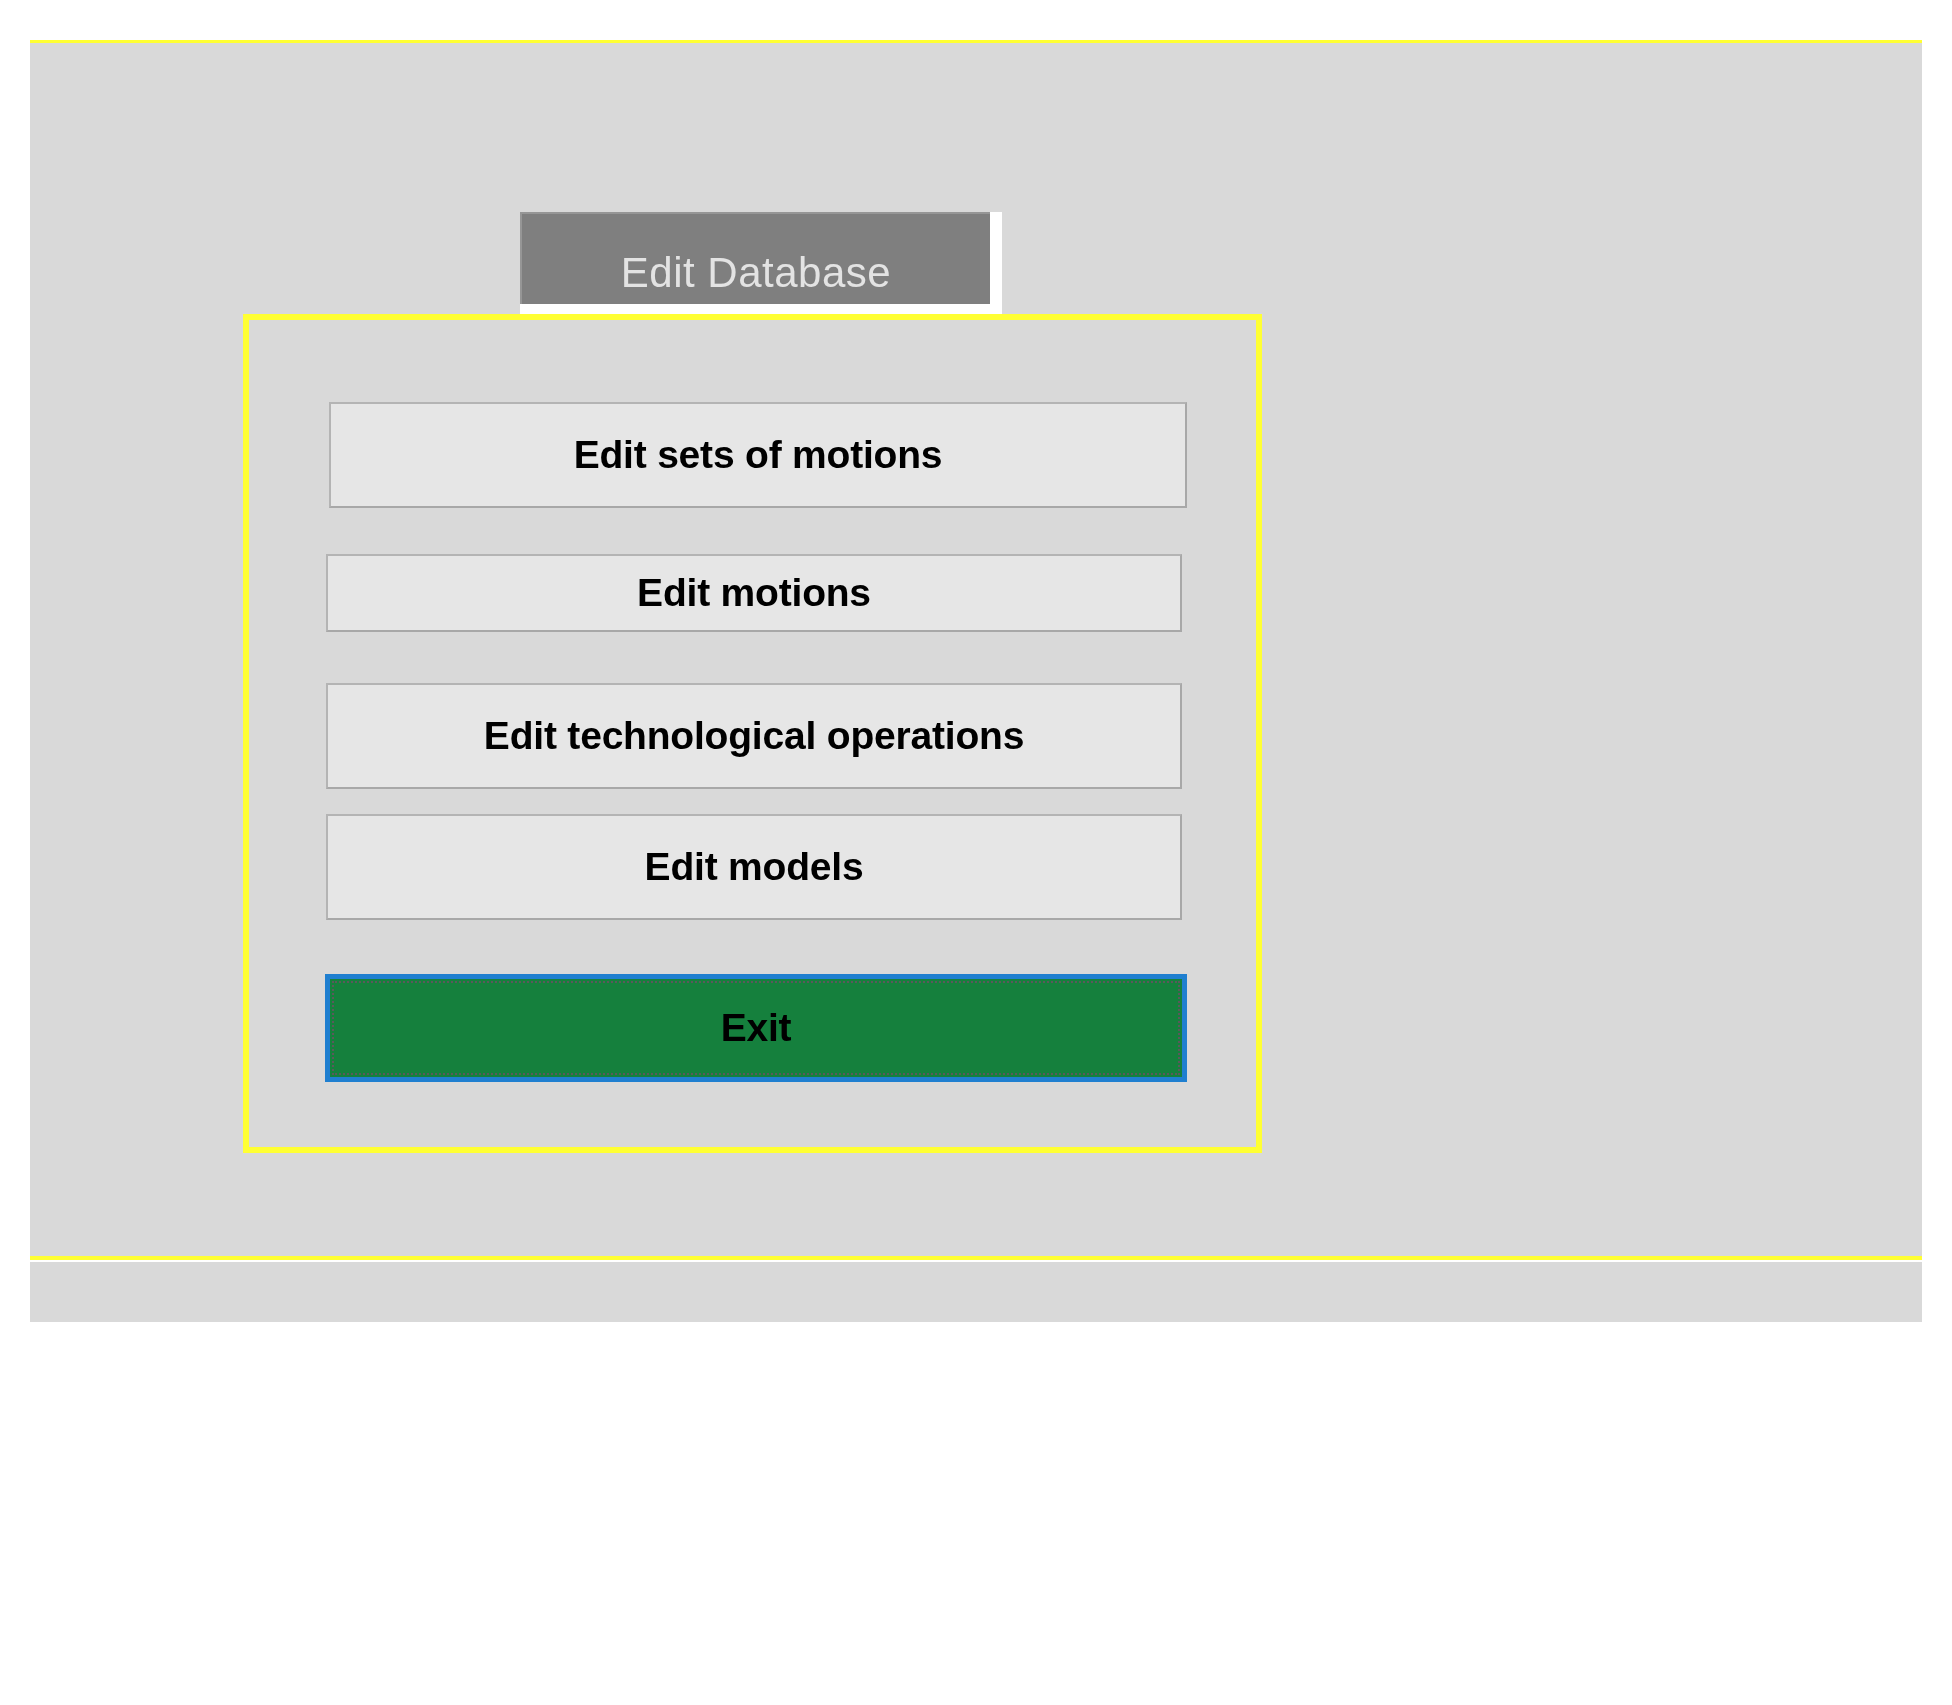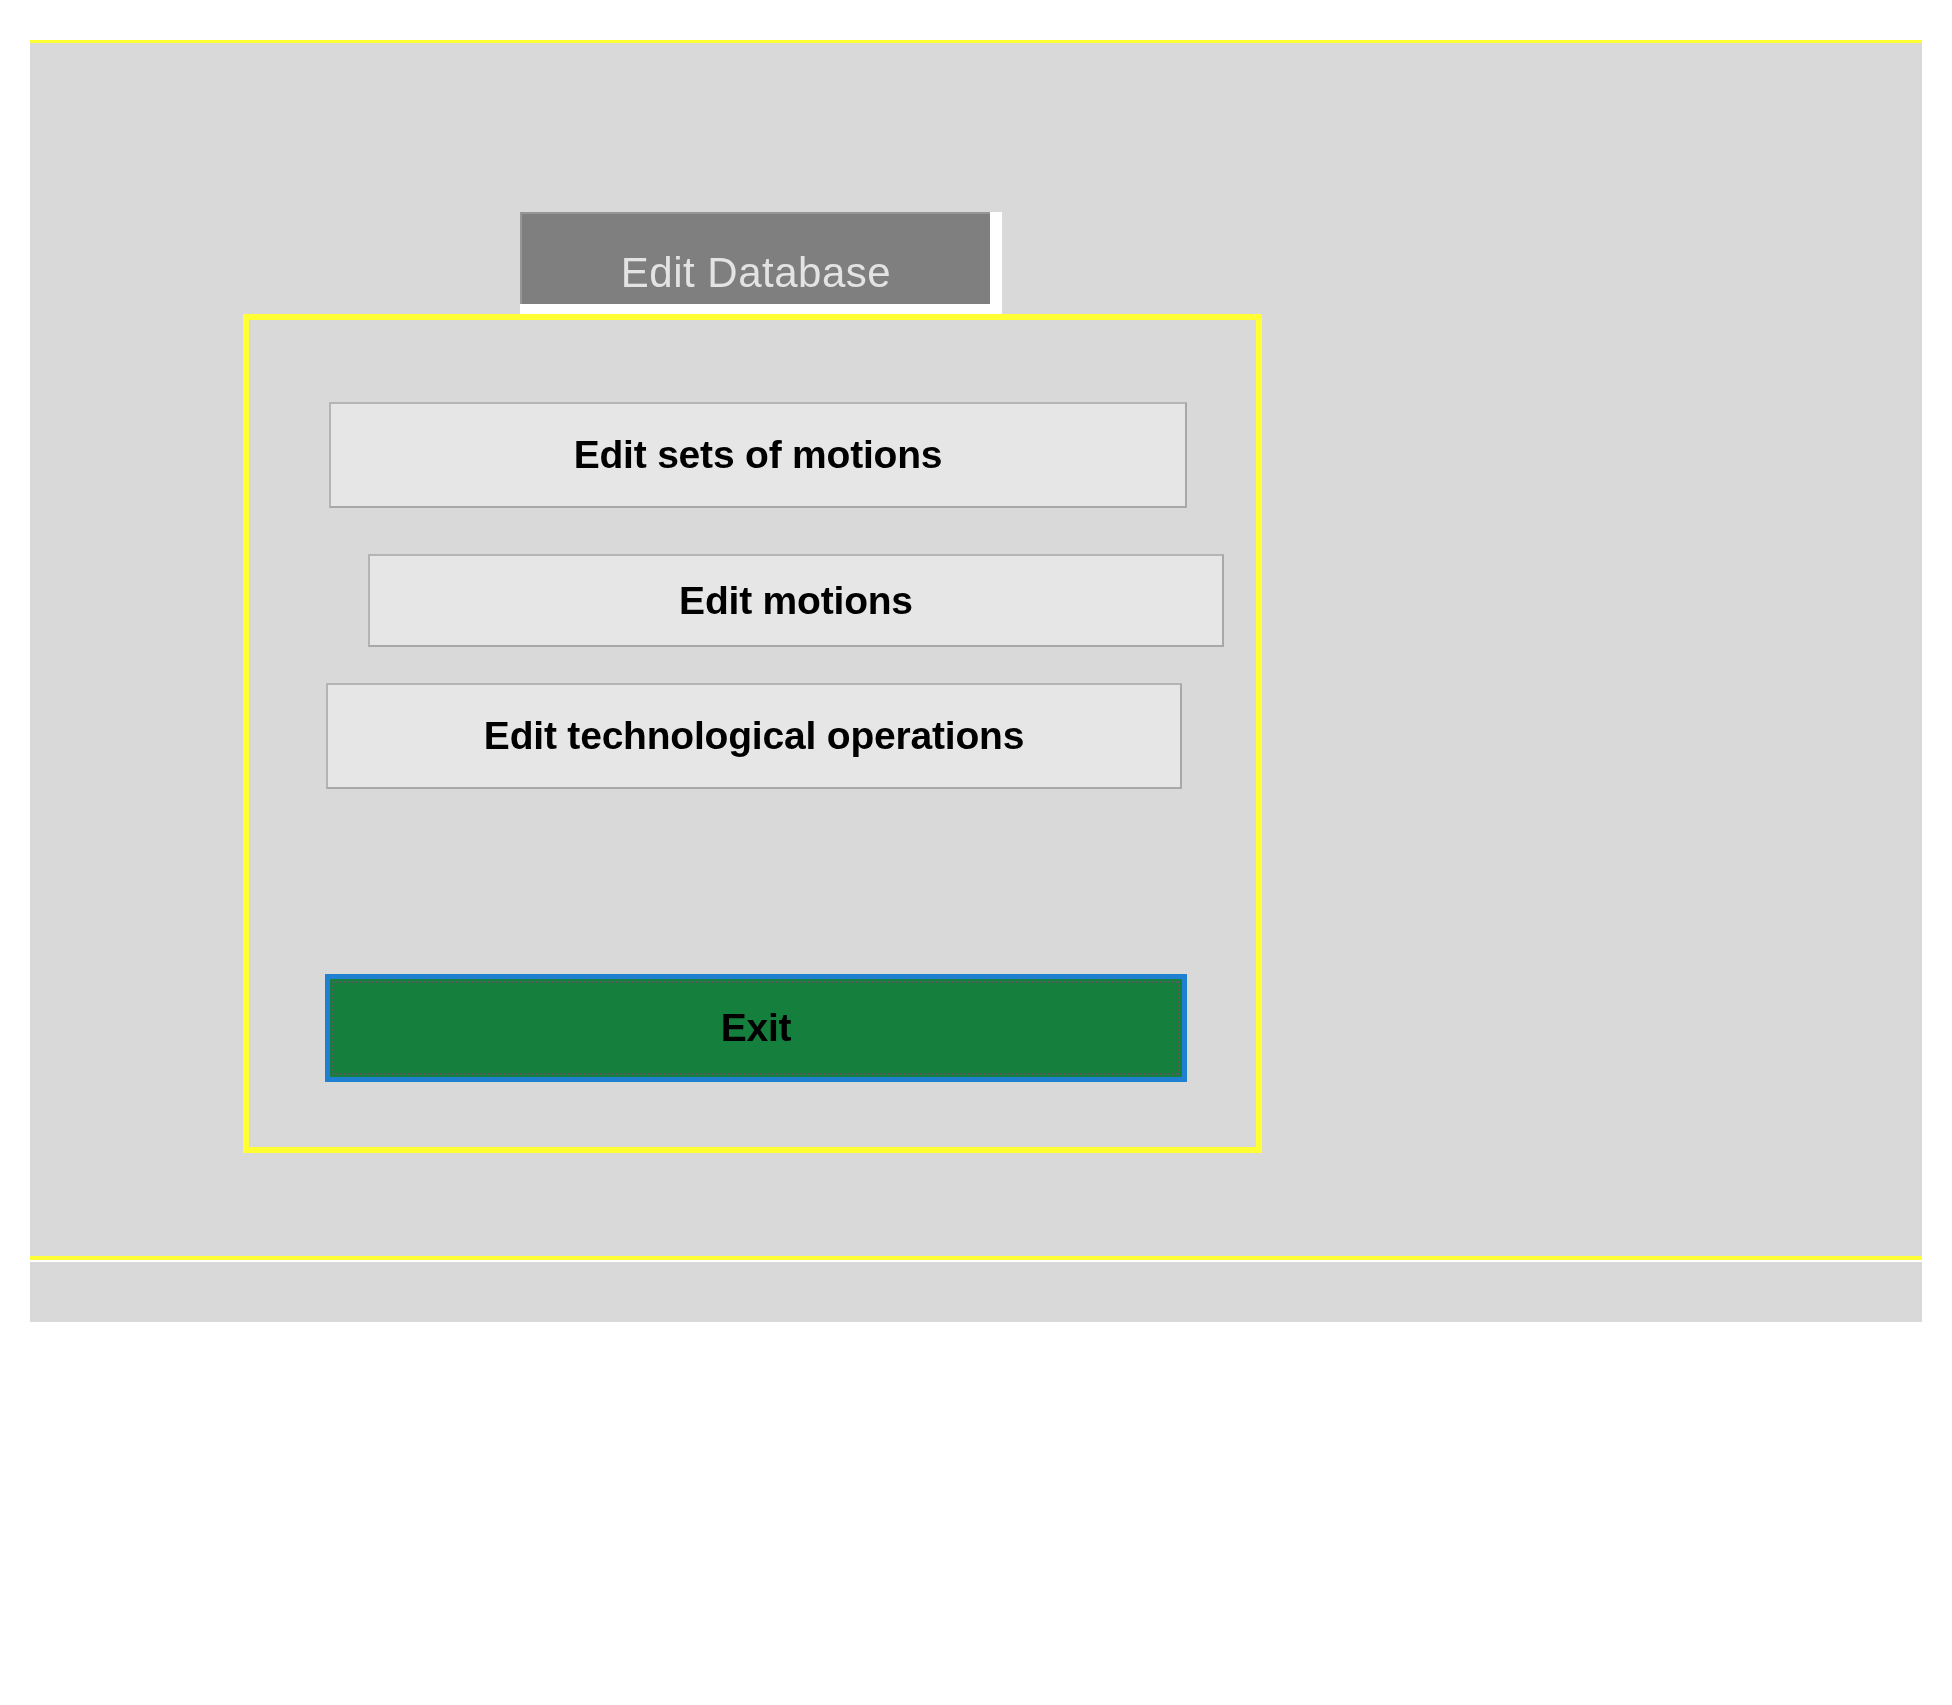--- a/index.html
+++ b/index.html
@@ -134,21 +134,21 @@
     color: #000000;
     font-size: 39px;
     font-weight: bold;
     font-family: "Liberation Sans", sans-serif;
     letter-spacing: -0.2px;
     white-space: nowrap;
     cursor: pointer;
   }
 
   .btn-1 { left: 80px;  top: 82px;  width: 858px; height: 106px; }
-  .btn-2 { left: 77px;  top: 234px; width: 856px; height: 93px; margin-left: 42px; }
+  .btn-2 { left: 77px;  top: 234px; width: 856px; height: 78px; }
   .btn-3 { left: 77px;  top: 363px; width: 856px; height: 106px; }
   .btn-4 { left: 77px;  top: 494px; width: 856px; height: 106px; }
 
   
   .btn-exit {
     left: 76px;
     top: 654px;
     width: 862px;
     height: 108px;
     border: 5px solid #1f7fd0;
@@ -191,20 +191,23 @@
       </div>
 
       <div class="btn btn-2">
         <span>Edit motions</span>
       </div>
 
       <div class="btn btn-3">
         <span>Edit technological operations</span>
       </div>
 
+      <div class="btn btn-4">
+        <span>Edit models</span>
+      </div>
 
       <div class="btn btn-exit">
         <div class="focus-dots"></div>
         <span>Exit</span>
       </div>
 
     </div>
   </div>
 
 </div>

